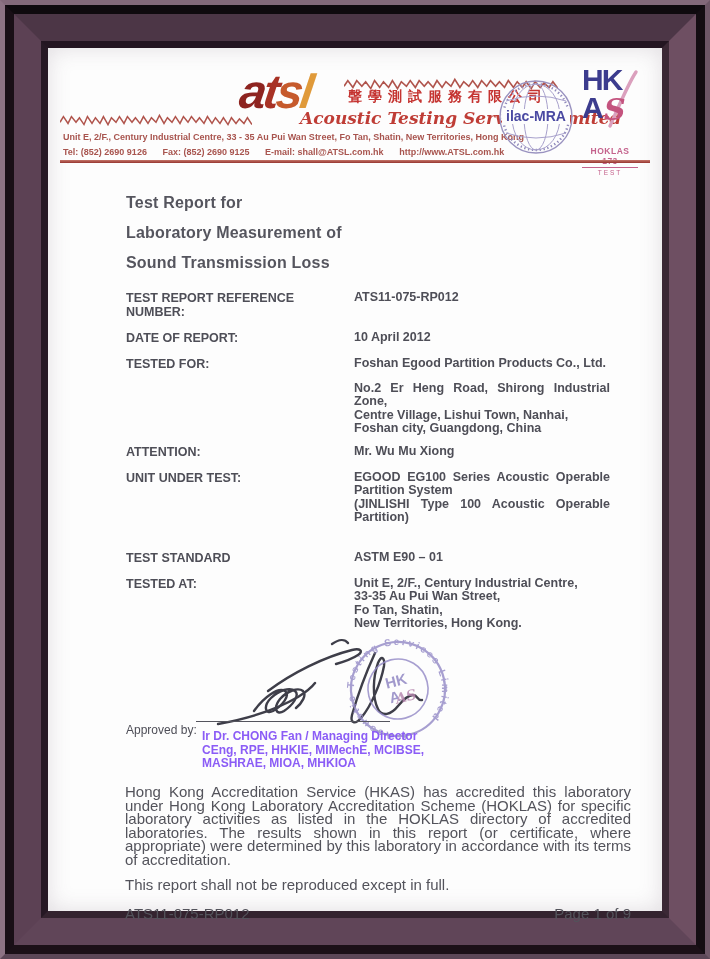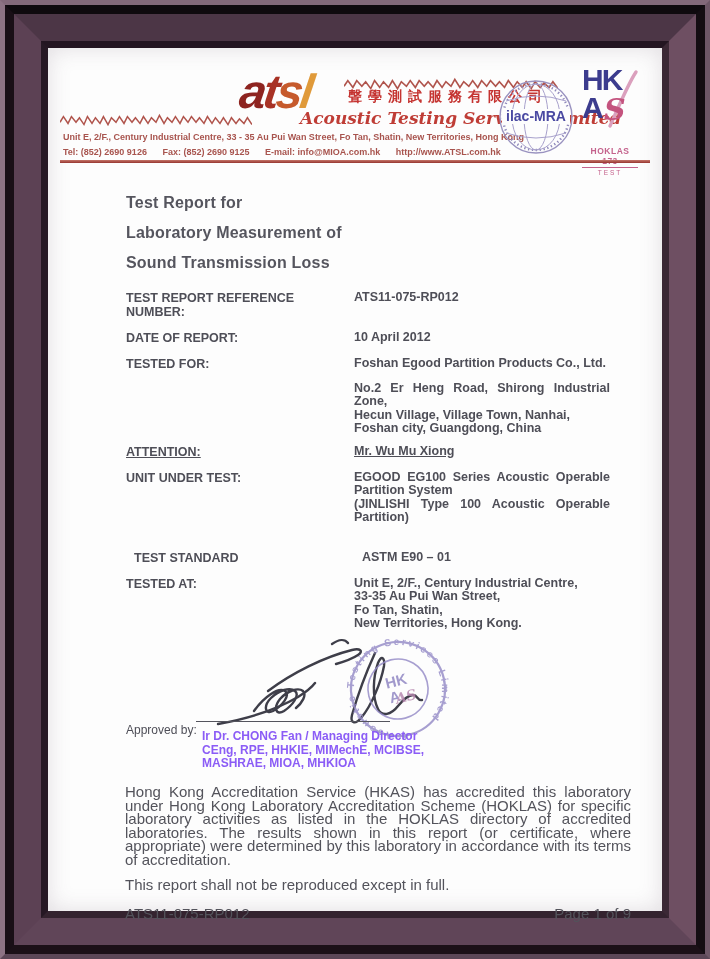--- a/index.html
+++ b/index.html
@@ -38,21 +38,21 @@
             background:linear-gradient(#c5766a,#96352f);}
   
   .title{position:absolute;left:78px;top:140px;font-size:16px;font-weight:bold;
          color:#55555e;line-height:30px;letter-spacing:.2px;}
   
   .fields{position:absolute;left:78px;top:243px;width:484px;
           font-size:12.5px;font-weight:bold;line-height:14px;color:#4e4e57;}
   .row{display:flex;}
   .row .lbl{width:228px;flex:none;}
   .row .val{flex:1;line-height:13.5px;}
-  .mt12{margin-top:12px;} .mt9{margin-top:9px;text-decoration:underline;} .mt26{margin-top:26px;margin-left:8px;}
+  .mt12{margin-top:12px;} .mt9{margin-top:9px;} .mt26{margin-top:26px;}
   .sub{margin-top:11px;}
   .jl{text-align:justify;text-align-last:justify;}
   
   .approval{position:absolute;left:78px;top:595px;width:440px;height:185px;font-size:12px;}
   .sig{position:absolute;left:86px;top:-6px;}
   .sig path{fill:none;stroke:#3e3e49;stroke-width:2.4;stroke-linecap:round;stroke-linejoin:round;}
   .stamp{position:absolute;left:212px;top:-14px;opacity:.82;}
   .sig-line{position:absolute;left:70px;top:78px;width:194px;border-bottom:1.6px solid #54545d;}
   .approved-by{position:absolute;left:0;top:80px;color:#4e4e57;}
   .signatory{position:absolute;left:76px;top:87px;font-weight:bold;line-height:13.5px;color:#8b5cf6;}
@@ -91,21 +91,21 @@
         <span style="color:#e09a3a">l</span>
       </div>
       <div class="cn-name">聲學測試服務有限公司</div>
       <div class="en-name">Acoustic Testing Services Limited</div>
 
       <div class="hdr-addr">
         <div>Unit E, 2/F., Century Industrial Centre, 33 - 35 Au Pui Wan Street, Fo Tan, Shatin, New Territories, Hong Kong</div>
         <div class="hdr-contacts">
           <span>Tel: (852) 2690 9126</span>
           <span>Fax: (852) 2690 9125</span>
-          <span>E-mail: info@MIOA.com.hk</span>
+          <span>E-mail: shall@ATSL.com.hk</span>
           <span>http://www.ATSL.com.hk</span>
         </div>
       </div>
 
       <div class="ilac">
         <svg width="78" height="78" viewBox="0 0 78 78">
           <circle cx="39" cy="39" r="36" fill="none" stroke="#9a93c0" stroke-width="1.4"></circle>
           <circle cx="39" cy="39" r="33" fill="none" stroke="#8f88bb" stroke-width="2.4" stroke-dasharray="1.3,2.6"></circle>
           <ellipse cx="39" cy="39" rx="12" ry="33" fill="none" stroke="#a8a1cc" stroke-width="1"></ellipse>
           <ellipse cx="39" cy="39" rx="24" ry="33" fill="none" stroke="#a8a1cc" stroke-width="1"></ellipse>
@@ -148,21 +148,21 @@
           <div class="lbl">DATE OF REPORT:</div>
           <div class="val">10 April 2012</div>
         </div>
 
         <div class="row mt12">
           <div class="lbl">TESTED FOR:</div>
           <div class="val">
             <div>Foshan Egood Partition Products Co., Ltd.</div>
             <div class="sub">
               <div class="jl">No.2 Er Heng Road, Shirong Industrial Zone,</div>
-              <div>Hecun Village, Village Town, Nanhai,</div>
+              <div>Centre Village, Lishui Town, Nanhai,</div>
               <div>Foshan city, Guangdong, China</div>
             </div>
           </div>
         </div>
 
         <div class="row mt9">
           <div class="lbl">ATTENTION:</div>
           <div class="val">Mr. Wu Mu Xiong</div>
         </div>
 

